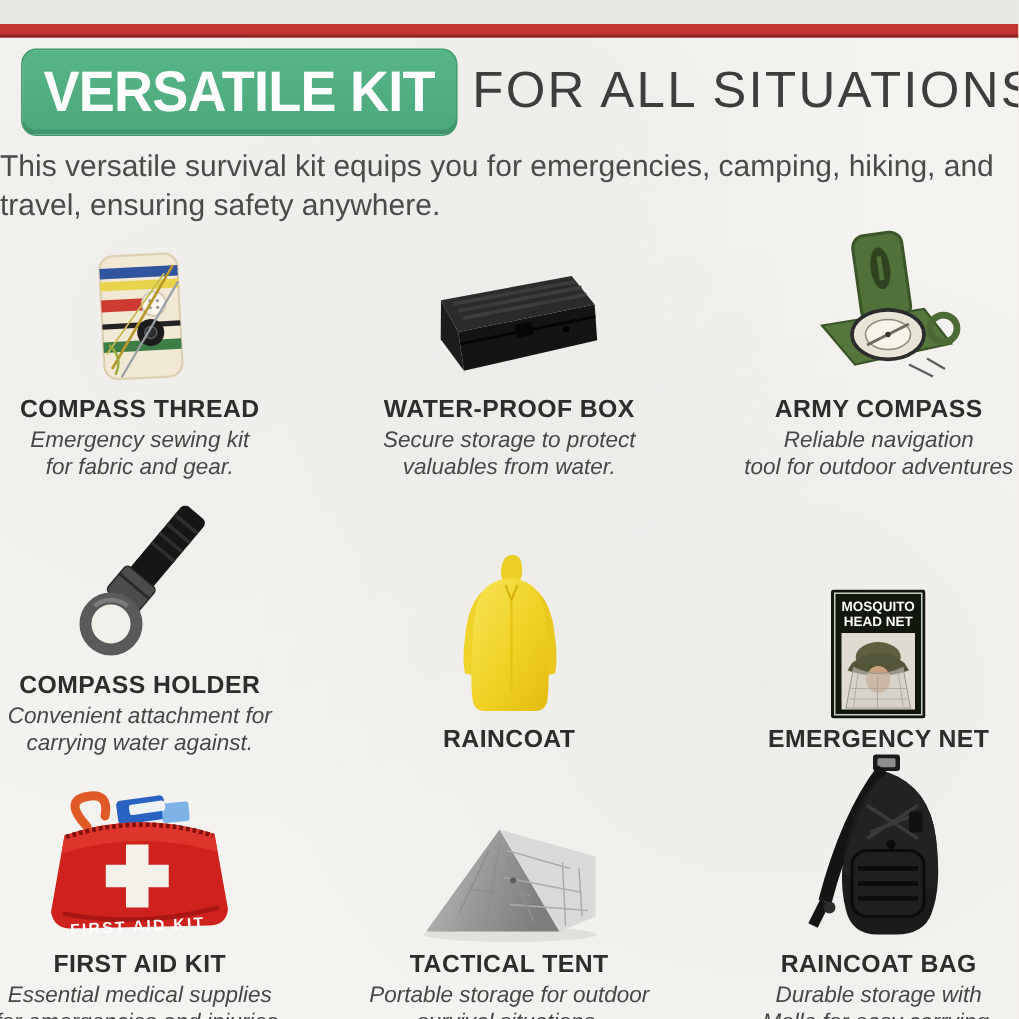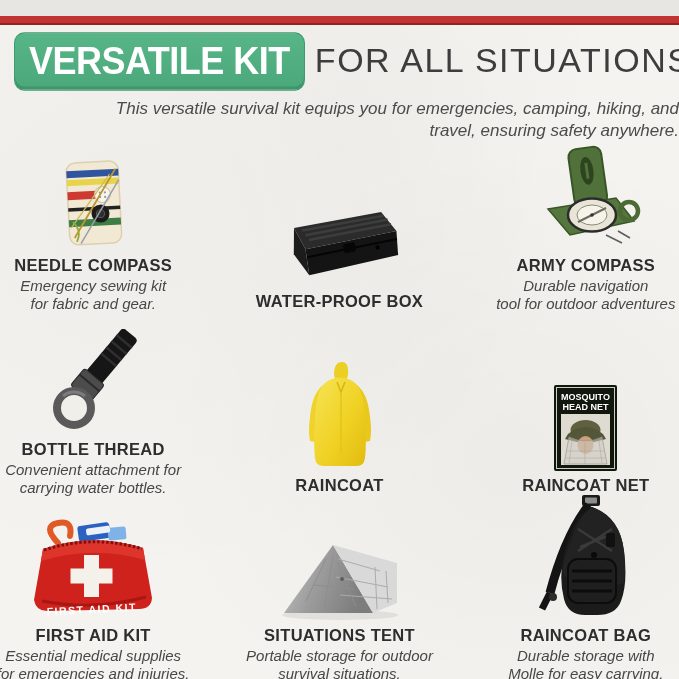--- a/index.html
+++ b/index.html
@@ -44,23 +44,22 @@
   .title-rest{
     font-size:34px;
     font-weight:400;
     color:#3d3d3d;
     letter-spacing:1.5px;
     margin-left:10px;
     padding-bottom:2px;
   }
   .subtitle{
     margin-top:9px;
-    text-align:right;
-    font-style:italic;
-    font-size:17px;
+    text-align:left;
+    font-size:20px;
     line-height:1.32;
     color:#4b4b4b;
     white-space:pre-line;
   }
   .grid{
     margin:6px -30px 0 -30px;
     display:grid;
     grid-template-columns:repeat(3,1fr);
     grid-template-rows:164px 184px 186px;
   }
@@ -124,21 +123,21 @@
               <circle cx="52.5" cy="40.5" r="1.1" fill="#999"></circle>
     <circle cx="47" cy="57" r="9" fill="#1c1c1c"></circle>
     <circle cx="47" cy="57" r="4" fill="#2e2e2e" stroke="#5c5c5c"></circle>
     <line x1="20" y1="80" x2="64" y2="13" stroke="#b9972f" stroke-width="1.8"></line>
     <line x1="26" y1="86" x2="67" y2="24" stroke="#9aa0a8" stroke-width="1.5"></line>
     <line x1="17" y1="70" x2="58" y2="18" stroke="#c9bb54" stroke-width="1.2"></line>
     <path d="M19,64 q9,9 3,20" fill="none" stroke="#9aa83a" stroke-width="1.6"></path>
   </g>
 </svg>
         </div>
-      <div class="item-title">NEEDLE COMPASS</div>
+      <div class="item-title">COMPASS THREAD</div>
       <div class="item-desc">Emergency sewing kit
 for fabric and gear.</div>
     </div>
 
     <div class="cell">
       <div class="icon-box" style="height: 100px;">
 <svg width="132" height="92" viewBox="0 0 132 92">
   <g transform="rotate(-4 66 46)">
     <polygon points="22,30 110,20 124,40 32,52" fill="#2b2b2b"></polygon>
     <line x1="30" y1="33" x2="112" y2="24" stroke="#3d3d3d" stroke-width="2.5"></line>
@@ -146,20 +145,22 @@
     <line x1="36" y1="43" x2="119" y2="33" stroke="#3d3d3d" stroke-width="2.5"></line>
     <polygon points="32,52 124,40 124,64 34,78" fill="#141414"></polygon>
     <polygon points="22,30 32,52 34,78 20,56" fill="#1c1c1c"></polygon>
     <line x1="33" y1="60" x2="124" y2="48" stroke="#050505" stroke-width="2"></line>
     <rect x="70" y="49" width="12" height="9" rx="2" fill="#060606" transform="rotate(-7 76 53)"></rect>
     <circle cx="104" cy="55" r="2.2" fill="#000"></circle>
   </g>
 </svg>
         </div>
       <div class="item-title">WATER-PROOF BOX</div>
+      <div class="item-desc">Secure storage to protect
+valuables from water.</div>
     </div>
 
     <div class="cell">
       <div class="icon-box" style="height: 100px;">
 <svg width="112" height="106" viewBox="0 0 112 106">
   <g transform="rotate(-8 56 30)">
     <rect x="41" y="3" width="33" height="58" rx="8" fill="#51713a" stroke="#3a5527" stroke-width="2"></rect>
     <ellipse cx="57.5" cy="26" rx="6.5" ry="14" fill="#2e431f"></ellipse>
     <line x1="57.5" y1="18" x2="57.5" y2="34" stroke="#51713a" stroke-width="3"></line>
     <rect x="46" y="56" width="24" height="6" rx="2" fill="#435f30"></rect>
@@ -167,43 +168,43 @@
   <polygon points="18,64 86,53 104,76 40,90" fill="#55763c" stroke="#3a5527" stroke-width="1.5"></polygon>
   <ellipse cx="62" cy="70" rx="24" ry="16.5" fill="#e9e5d6" stroke="#2c2c2c" stroke-width="2.5"></ellipse>
   <ellipse cx="62" cy="70" rx="15" ry="10" fill="#f6f3e8" stroke="#8d8a7c" stroke-width="1"></ellipse>
   <path d="M48,77 L76,63" stroke="#6b6b5f" stroke-width="2"></path>
   <circle cx="62" cy="70" r="1.8" fill="#333"></circle>
   <circle cx="99" cy="66" r="9" fill="none" stroke="#4b6a34" stroke-width="4.5"></circle>
   <path d="M76,90 l16,8 m-4,-12 l12,7" stroke="#5e5e5e" stroke-width="1.6" fill="none"></path>
 </svg>
         </div>
       <div class="item-title">ARMY COMPASS</div>
-      <div class="item-desc">Durable navigation
+      <div class="item-desc">Reliable navigation
 tool for outdoor adventures</div>
     </div>
 
     <div class="cell">
       <div class="icon-box" style="height: 112px;">
 <svg width="96" height="106" viewBox="0 0 96 106">
   <g transform="translate(56,40) rotate(40)">
     <rect x="-10" y="-46" width="20" height="66" rx="4" fill="#161616"></rect>
     <line x1="-10" y1="-36" x2="10" y2="-36" stroke="#2f2f2f" stroke-width="2.5"></line>
     <line x1="-10" y1="-28" x2="10" y2="-28" stroke="#2f2f2f" stroke-width="2.5"></line>
     <line x1="-10" y1="-20" x2="10" y2="-20" stroke="#2f2f2f" stroke-width="2.5"></line>
     <line x1="-10" y1="-12" x2="10" y2="-12" stroke="#2f2f2f" stroke-width="2.5"></line>
     <rect x="-13" y="10" width="26" height="22" rx="3" fill="#4c4c4c" stroke="#2a2a2a"></rect>
     <line x1="-13" y1="18" x2="13" y2="18" stroke="#2a2a2a" stroke-width="2"></line>
   </g>
   <circle cx="29" cy="79" r="17" fill="#f1efe9" stroke="#5a5a5a" stroke-width="8"></circle>
   <path d="M18,67 A17,17 0 0 1 40,67" fill="none" stroke="#7c7c7c" stroke-width="3"></path>
 </svg>
         </div>
-      <div class="item-title">BOTTLE THREAD</div>
+      <div class="item-title">COMPASS HOLDER</div>
       <div class="item-desc">Convenient attachment for
-carrying water bottles.</div>
+carrying water against.</div>
     </div>
 
     <div class="cell">
       <div class="icon-box" style="height: 112px;">
 <svg width="100" height="112" viewBox="0 0 100 112">
   <defs>
     <linearGradient id="rainG" x1="0" y1="0" x2="1" y2="1">
       <stop offset="0" stop-color="#f7e456"></stop>
                 <stop offset="0.55" stop-color="#f0d225"></stop>
                 <stop offset="1" stop-color="#e2bb10"></stop>
@@ -228,21 +229,21 @@
   <text x="31.5" y="14.5" text-anchor="middle" font-family="Liberation Sans, sans-serif" font-size="9" font-weight="bold" fill="#ffffff">MOSQUITO</text>
   <text x="31.5" y="24.5" text-anchor="middle" font-family="Liberation Sans, sans-serif" font-size="9" font-weight="bold" fill="#ffffff">HEAD NET</text>
   <rect x="7" y="29" width="49" height="51" fill="#dfdbd1"></rect>
   <ellipse cx="31.5" cy="45" rx="15" ry="10" fill="#5e6040"></ellipse>
   <path d="M14,49 q17.5,-14 35,0 l3,5 q-20.5,7 -41,0 z" fill="#54563a"></path>
   <ellipse cx="31.5" cy="60" rx="8" ry="9" fill="#c9a17c"></ellipse>
   <path d="M15,52 L10,79 L53,79 L48,52 q-16.5,8 -33,0 z" fill="#cfccc4" fill-opacity="0.55" stroke="#9a9890" stroke-width="0.7"></path>
   <path d="M18,56 L15,78 M31,58 L31,79 M45,56 L48,78 M13,66 L50,66 M12,73 L51,73" stroke="#a4a29a" stroke-width="0.5" fill="none"></path>
 </svg>
         </div>
-      <div class="item-title">RAINCOAT NET</div>
+      <div class="item-title">EMERGENCY NET</div>
     </div>
 
     <div class="cell">
       <div class="icon-box" style="height: 116px;">
 <svg width="130" height="102" viewBox="0 0 130 102">
   <path d="M30,24 q-16,-17 0,-20 q15,-3 12,13" fill="none" stroke="#e05a28" stroke-width="6" stroke-linecap="round"></path>
   <rect x="50" y="5" width="32" height="16" rx="3" fill="#2a62c4" transform="rotate(-8 66 13)"></rect>
   <rect x="80" y="8" width="18" height="13" rx="2" fill="#7fb3e8" transform="rotate(-5 89 14)"></rect>
   <rect x="58" y="8" width="24" height="7" rx="2" fill="#eef2f6" transform="rotate(-8 70 11)"></rect>
   <path d="M15,30 q50,-17 100,-1 l9,50 q-1,11 -13,11 l-92,2 q-11,0 -13,-11 z" fill="#cf221c"></path>
@@ -272,21 +273,21 @@
     </linearGradient>
   </defs>
   <ellipse cx="64" cy="78" rx="58" ry="5" fill="rgba(0,0,0,0.07)"></ellipse>
   <polygon points="8,76 57,8 97,76" fill="url(#tentG)"></polygon>
   <polygon points="57,8 121,26 121,66 97,76" fill="#d9d9d9"></polygon>
   <path d="M62,22 L104,34 M60,40 L112,50 M64,58 L116,62 M99,30 L101,72 M110,34 L112,66" stroke="#ababab" stroke-width="1" fill="none"></path>
   <path d="M50,22 L30,64 M57,18 L48,72 M62,26 L80,70 M38,48 L78,52" stroke="#8e8e8e" stroke-width="1" fill="none"></path>
   <circle cx="66" cy="42" r="2" fill="#5d5d5d"></circle>
 </svg>
         </div>
-      <div class="item-title">SITUATIONS TENT</div>
+      <div class="item-title">TACTICAL TENT</div>
       <div class="item-desc">Portable storage for outdoor
 survival situations.</div>
     </div>
 
     <div class="cell">
       <div class="icon-box" style="height: 116px;">
 <svg width="108" height="128" viewBox="0 0 108 128">
   <rect x="50" y="2" width="18" height="11" rx="2" fill="#1a1a1a"></rect>
   <rect x="53" y="4.5" width="12" height="6" rx="1" fill="#8d8d8d"></rect>
   <path d="M57,12 C40,34 28,62 18,100" fill="none" stroke="#141414" stroke-width="9"></path>

